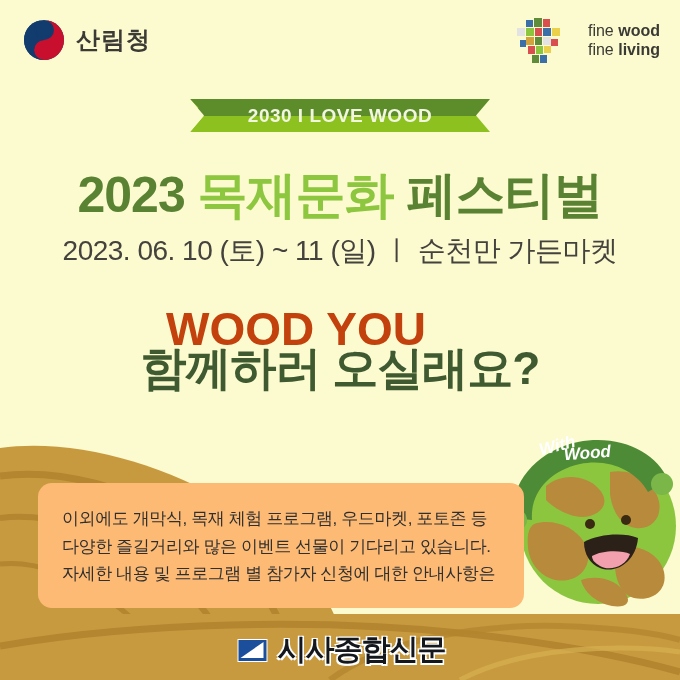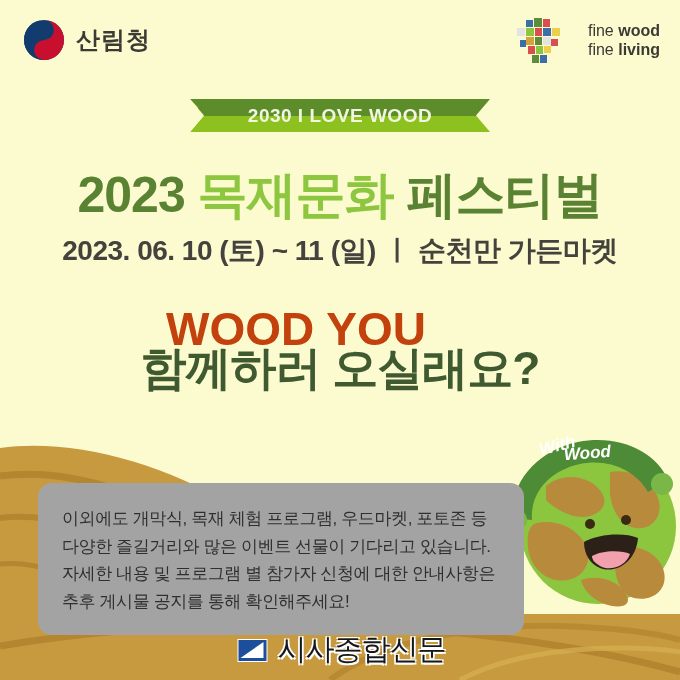--- a/index.html
+++ b/index.html
@@ -98,21 +98,21 @@
   .title-main .t-dark { color: #5a8233; }
   .title-main .t-bright { color: #8dc63f; }
 
   .title-date {
     position: absolute;
     left: 0;
     top: 232px;
     width: 680px;
     text-align: center;
     font-size: 28px;
-    font-weight: bold;
+    font-weight: normal;
     color: #44423d;
     letter-spacing: -0.5px;
     white-space: nowrap;
   }
 
   .head-en {
     position: absolute;
     left: 0;
     top: 302px;
     width: 592px;
@@ -175,21 +175,21 @@
   }
 
   
   .info-card {
     position: absolute;
     left: 38px;
     top: 483px;
     width: 486px;
     padding: 22px 24px 20px 24px;
     box-sizing: border-box;
-    background: #a3a3a3;
+    background: #fdba74;
     border-radius: 14px;
   }
   .info-card p {
     margin: 0;
     font-size: 17px;
     line-height: 1.62;
     color: #2f2f2f;
     letter-spacing: -0.4px;
     white-space: nowrap;
   }
@@ -200,21 +200,21 @@
     left: 50%;
     bottom: 10px;
     transform: translateX(-50%);
     display: flex;
     align-items: center;
     gap: 7px;
   }
   .press .bookmark { width: 36px; height: 30px; display: block; }
   .press .press-name {
     font-size: 29px;
-    font-weight: normal;
+    font-weight: bold;
     color: #14181c;
     letter-spacing: -1px;
     text-shadow:
       -1.5px -1.5px 0 #fff, 1.5px -1.5px 0 #fff,
       -1.5px 1.5px 0 #fff, 1.5px 1.5px 0 #fff;
   }
 </style>
 </head>
 <body>
 
@@ -318,21 +318,20 @@
     <div class="globe-label">
       <span>With</span>
       <span class="w2">Wood</span>
     </div>
   </div>
 
   <div class="info-card">
     <p>이외에도 개막식, 목재 체험 프로그램, 우드마켓, 포토존 등</p>
     <p>다양한 즐길거리와 많은 이벤트 선물이 기다리고 있습니다.</p>
     <p>자세한 내용 및 프로그램 별 참가자 신청에 대한 안내사항은</p>
-    <p>추후 게시물 공지를 통해 확인해주세요!</p>
   </div>
 
   <div class="press">
     <span class="bookmark">
       <svg viewBox="0 0 36 30" width="36" height="30">
         <path d="M3 4 L33 4 L33 27 L3 27 Z" fill="#ffffff"></path>
         <path d="M4 5 L32 5 L32 26 L4 26 Z" fill="#1b4f9c"></path>
         <path d="M6 23 L29 7 L29 23 Z" fill="#ffffff"></path>
         <path d="M6 23 L6 8 L27 23 Z" fill="#3c79c9" opacity="0"></path>
       </svg>

